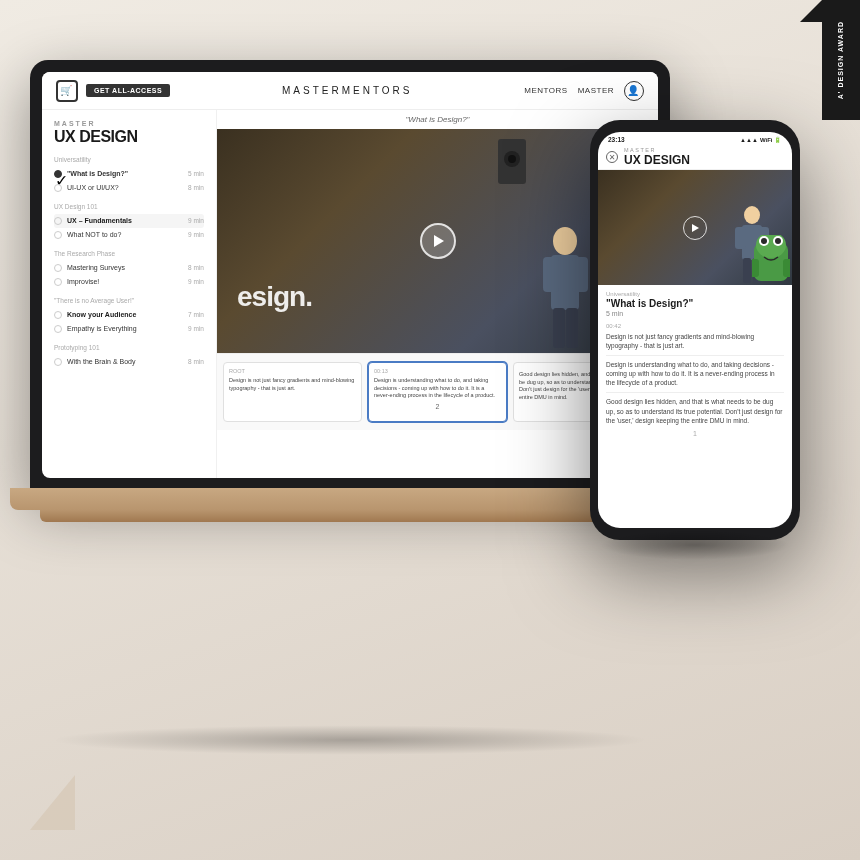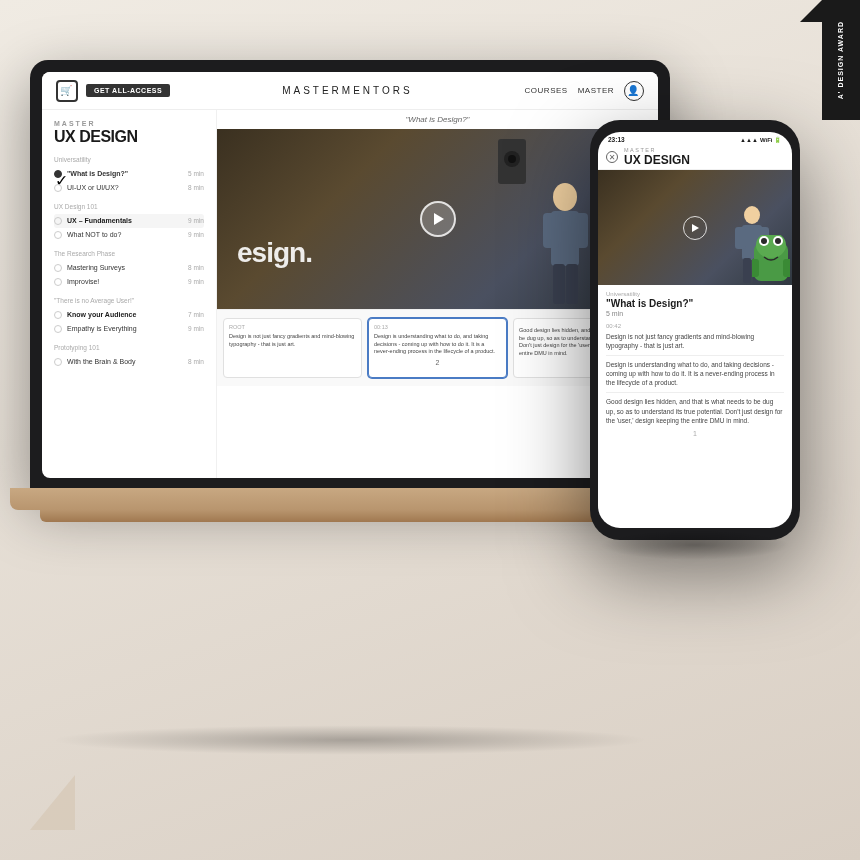--- a/index.html
+++ b/index.html
@@ -276,21 +276,21 @@
     }
     .video-title-bar {
       text-align: center;
       font-size: 8px;
       color: #666;
       padding: 5px;
       font-style: italic;
     }
     .video-container {
       width: 100%;
-      height: 180px;
+      height: 224px;
       background: #ec4899;
       position: relative;
       overflow: hidden;
     }
     .video-bg {
       width: 100%;
       height: 100%;
       background: linear-gradient(135deg, #3a3020 0%, #5a4a30 30%, #4a5060 70%, #303840 100%);
       position: relative;
     }
@@ -558,21 +558,21 @@
 
   <div class="laptop-container">
     <div class="laptop-body">
       <div class="laptop-screen">
 
         <div class="navbar">
           <div class="nav-logo-icon">🛒</div>
           <div class="nav-get-access">GET ALL-ACCESS</div>
           <div class="nav-brand">MASTERMENTORS</div>
           <div class="nav-links">
-            <span>COURSES</span>
+            <span>MENTORS</span>
             <span>MASTER</span>
             <div class="nav-user-icon">👤</div>
           </div>
         </div>
 
         <div class="laptop-main">
 
           <div class="sidebar">
             <div class="sidebar-title-sub">MASTER</div>
             <div class="sidebar-title-main">UX DESIGN</div>

